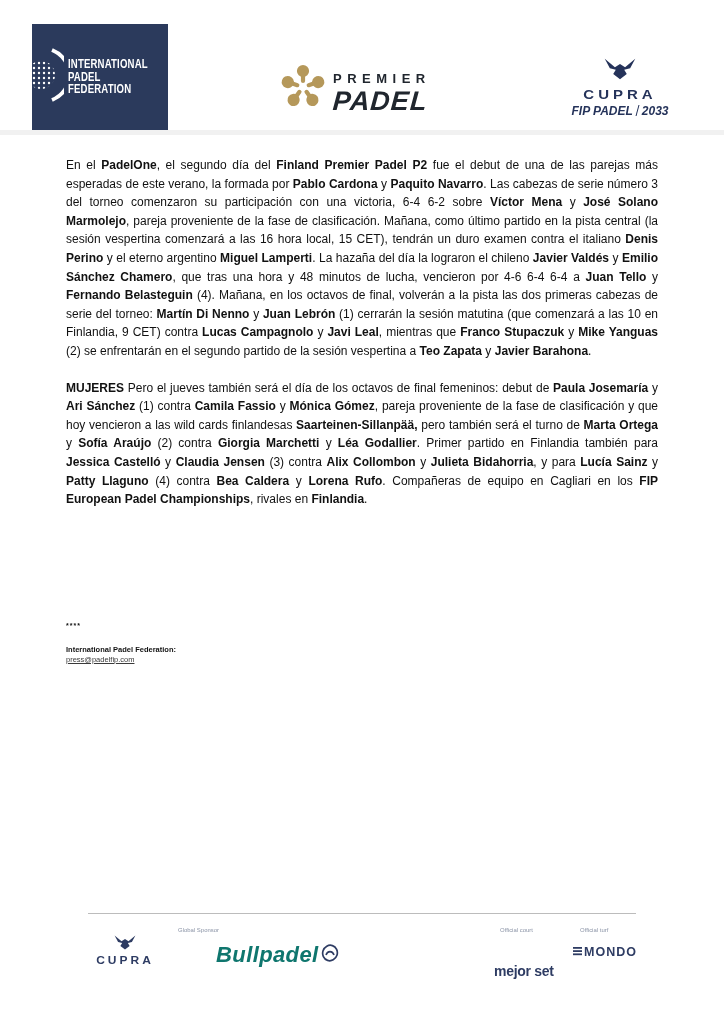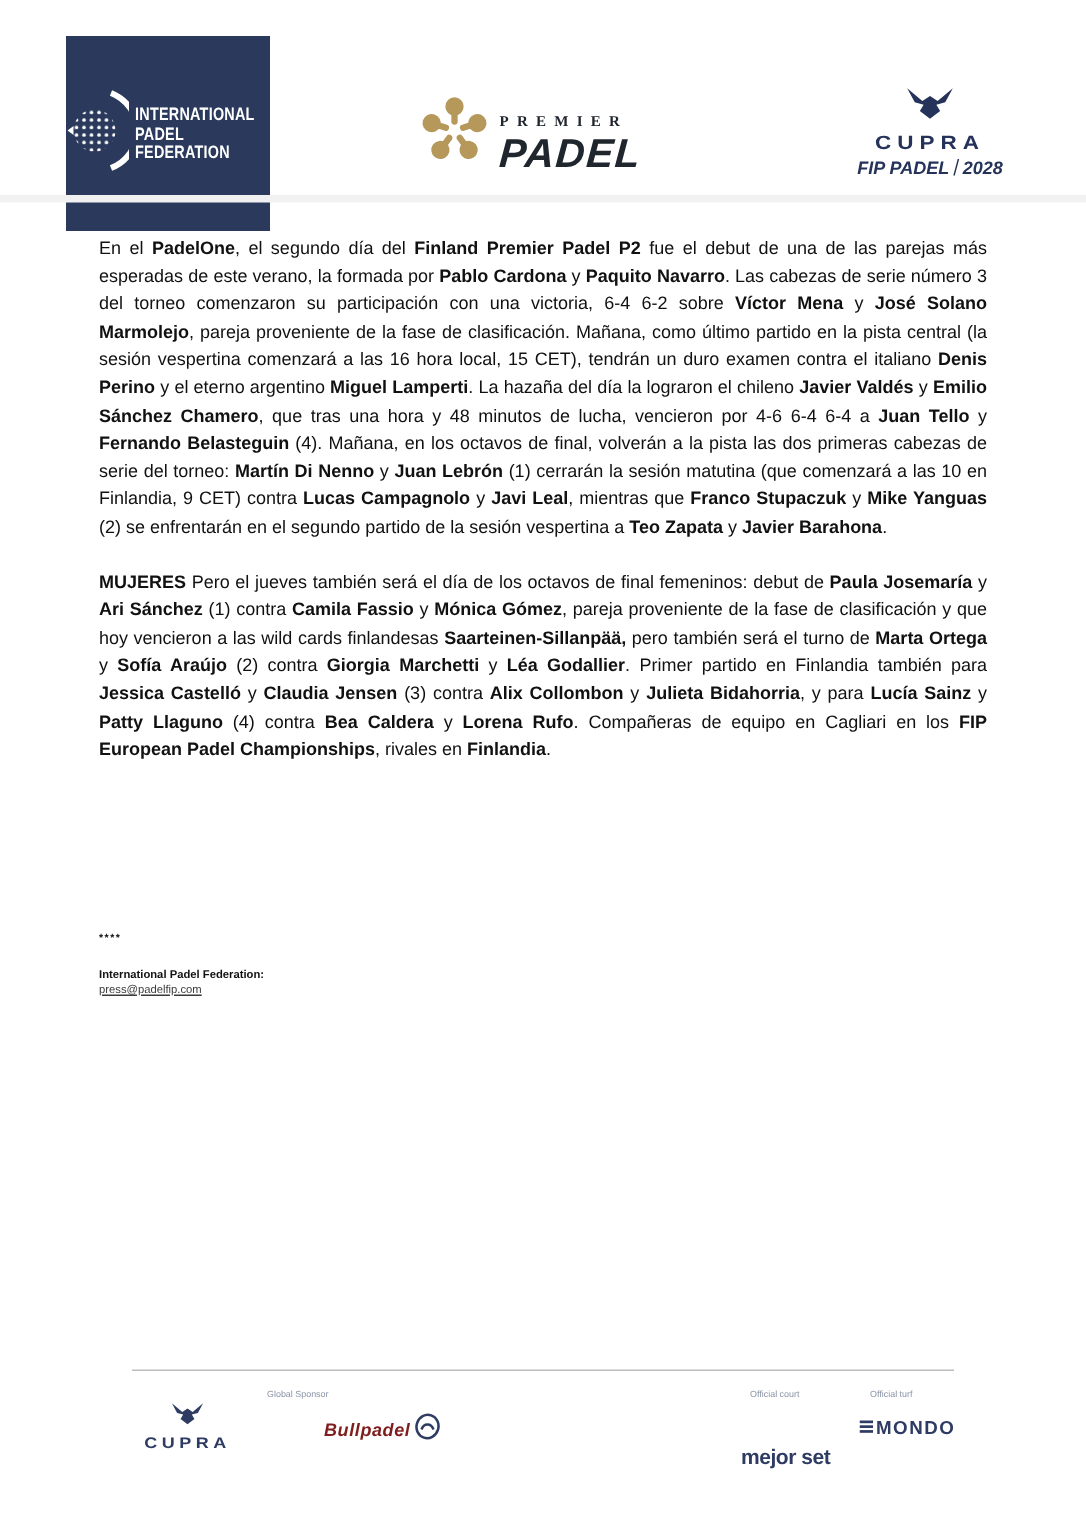--- a/index.html
+++ b/index.html
@@ -4,29 +4,29 @@
 <style>
   html,body{margin:0;padding:0;background:#ffffff;}
   .page{
     position:relative;width:724px;height:1024px;background:#ffffff;overflow:hidden;
     font-family:"Liberation Sans","DejaVu Sans",sans-serif;color:#1a1a1a;
   }
   
   .header{position:relative;height:130px;}
   .header-strip{position:absolute;left:0;top:130px;width:724px;height:5px;background:#f1f1f1;}
   .ipf-box{
-    position:absolute;left:44px;top:24px;width:136px;height:130px;background:#2b3a5c;
-    display:flex;align-items:center;justify-content:flex-start;
+    position:absolute;left:32px;top:24px;width:136px;height:106px;background:#2b3a5c;
+    display:flex;align-items:center;justify-content:flex-end;
   }
   .ipf-inner{display:flex;align-items:center;}
   .ipf-text{color:#ffffff;font-weight:bold;font-size:12px;line-height:12.5px;
     transform:scaleX(.8);transform-origin:left center;letter-spacing:.2px;margin-left:4px;white-space:nowrap;}
   .premier{position:absolute;left:281px;top:62px;display:flex;align-items:flex-end;}
   .premier-text{margin-left:8px;}
-  .premier-top{font-size:10px;font-weight:bold;letter-spacing:5.5px;color:#20262e;margin-bottom:2px;font-family:Liberation Serif, serif;}
+  .premier-top{font-size:13px;font-weight:bold;letter-spacing:5.5px;color:#20262e;margin-bottom:2px;}
   .premier-bottom{font-size:27px;font-weight:800;font-style:italic;letter-spacing:1px;color:#20262e;line-height:26px;transform:skewX(-4deg);}
   .cupra{position:absolute;left:566px;top:58px;width:108px;text-align:center;color:#25335a;}
   .cupra-word{font-size:15px;font-weight:bold;letter-spacing:4px;margin-top:2px;transform:scaleY(.85);}
   .cupra-fip{font-size:12px;font-weight:bold;font-style:italic;margin-top:1px;white-space:nowrap;}
   .cupra-fip .divider{display:inline-block;width:1px;height:11px;background:#25335a;margin:0 4px;vertical-align:-1px;transform:skewX(-15deg);}
   .cupra-fip .year{font-weight:800;}
   
   .date-line{margin:24px 66px 0 0;text-align:right;
     font-family:"Liberation Serif","DejaVu Serif",serif;font-weight:bold;font-size:11.5px;color:#111;}
   .doc-title{margin:14px 66px 0 66px;text-align:center;font-size:15px;line-height:22px;font-weight:bold;color:#111;}
@@ -37,21 +37,21 @@
   .press{margin:112px 66px 0 66px;font-size:7.5px;line-height:10px;color:#111;}
   .press .sep{font-weight:bold;font-size:7px;letter-spacing:1px;margin-bottom:14px;}
   .press .line{font-weight:bold;}
   .press a{color:#3a3a3a;text-decoration:underline;font-weight:normal;}
   
   .footer{position:absolute;left:0;top:905px;width:724px;height:90px;}
   .footer-rule{position:absolute;left:88px;top:8px;width:548px;height:1px;background:#bcbcbc;}
   .sponsor-label{position:absolute;font-size:7px;color:#8a93a6;transform:scale(.85);transform-origin:left top;white-space:nowrap;}
   .f-cupra{position:absolute;left:90px;top:30px;width:70px;text-align:center;color:#2e3c63;}
   .f-cupra .word{font-size:12px;font-weight:bold;letter-spacing:3px;transform:scaleY(.85);}
-  .f-bullpadel{position:absolute;left:216px;top:37px;color:#7f1d1d;font-size:12px;font-weight:800;font-style:italic;letter-spacing:.4px;display:flex;align-items:center;}
+  .f-bullpadel{position:absolute;left:216px;top:37px;color:#0f766e;font-size:22px;font-weight:800;font-style:italic;letter-spacing:.4px;display:flex;align-items:center;}
   .f-mejorset{position:absolute;left:494px;top:38px;color:#2e3c63;font-size:14px;font-weight:800;letter-spacing:-.3px;margin-top:20px;}
   .f-mondo{position:absolute;left:573px;top:40px;color:#2e3c63;font-size:12.5px;font-weight:800;letter-spacing:1px;display:flex;align-items:center;}
 </style>
 </head>
 <body>
 
 <div class="page">
 
   <div class="header">
 
@@ -111,21 +111,21 @@
     </div>
 
     <div class="cupra">
       <span>
         <svg width="34" height="22" viewBox="0 0 40 26">
           <path d="M2 1 L14 11 L20 7 L26 11 L38 1 L32 12 L25 14 L28 19 L20 25 L12 19 L15 14 L8 12 Z" fill="#25335a"></path>
         </svg>
       </span>
       <div class="cupra-word">CUPRA</div>
       <div class="cupra-fip">
-        <span>FIP PADEL</span><span class="divider"></span><span class="year">2028</span>
+        <span>FIP PADEL</span><span class="divider"></span><span class="year">2033</span>
       </div>
     </div>
 
     <div class="header-strip"></div>
   </div>
 
 
 
   <p class="para"><span>En el </span><b>PadelOne</b><span>, el segundo día del </span><b>Finland Premier Padel P2</b><span> fue el debut de una de las parejas más esperadas de este verano, la formada por </span><b>Pablo Cardona</b><span> y </span><b>Paquito Navarro</b><span>. Las cabezas de serie número 3 del torneo comenzaron su participación con una victoria, 6-4 6-2 sobre </span><b>Víctor Mena</b><span> y </span><b>José Solano Marmolejo</b><span>, pareja proveniente de la fase de clasificación. Mañana, como último partido en la pista central (la sesión vespertina comenzará a las 16 hora local, 15 CET), tendrán un duro examen contra el italiano </span><b>Denis Perino</b><span> y el eterno argentino </span><b>Miguel Lamperti</b><span>. La hazaña del día la lograron el chileno </span><b>Javier Valdés</b><span> y </span><b>Emilio Sánchez Chamero</b><span>, que tras una hora y 48 minutos de lucha, vencieron por 4-6 6-4 6-4 a </span><b>Juan Tello</b><span> y </span><b>Fernando Belasteguin</b><span> (4). Mañana, en los octavos de final, volverán a la pista las dos primeras cabezas de serie del torneo: </span><b>Martín Di Nenno</b><span> y </span><b>Juan Lebrón</b><span> (1) cerrarán la sesión matutina (que comenzará a las 10 en Finlandia, 9 CET) contra </span><b>Lucas Campagnolo</b><span> y </span><b>Javi Leal</b><span>, mientras que </span><b>Franco Stupaczuk</b><span> y </span><b>Mike Yanguas</b><span> (2) se enfrentarán en el segundo partido de la sesión vespertina a </span><b>Teo Zapata</b><span> y </span><b>Javier Barahona</b><span>.</span></p>
   <p class="para"><b>MUJERES</b><span> Pero el jueves también será el día de los octavos de final femeninos: debut de </span><b>Paula Josemaría</b><span> y </span><b>Ari Sánchez</b><span> (1) contra </span><b>Camila Fassio</b><span> y </span><b>Mónica Gómez</b><span>, pareja proveniente de la fase de clasificación y que hoy vencieron a las wild cards finlandesas </span><b>Saarteinen-Sillanpää,</b><span> pero también será el turno de </span><b>Marta Ortega</b><span> y </span><b>Sofía Araújo</b><span> (2) contra </span><b>Giorgia Marchetti</b><span> y </span><b>Léa Godallier</b><span>. Primer partido en Finlandia también para </span><b>Jessica Castelló</b><span> y </span><b>Claudia Jensen</b><span> (3) contra </span><b>Alix Collombon</b><span> y </span><b>Julieta Bidahorria</b><span>, y para </span><b>Lucía Sainz</b><span> y </span><b>Patty Llaguno</b><span> (4) contra </span><b>Bea Caldera</b><span> y </span><b>Lorena Rufo</b><span>. Compañeras de equipo en Cagliari en los </span><b>FIP European Padel Championships</b><span>, rivales en </span><b>Finlandia</b><span>.</span></p>

